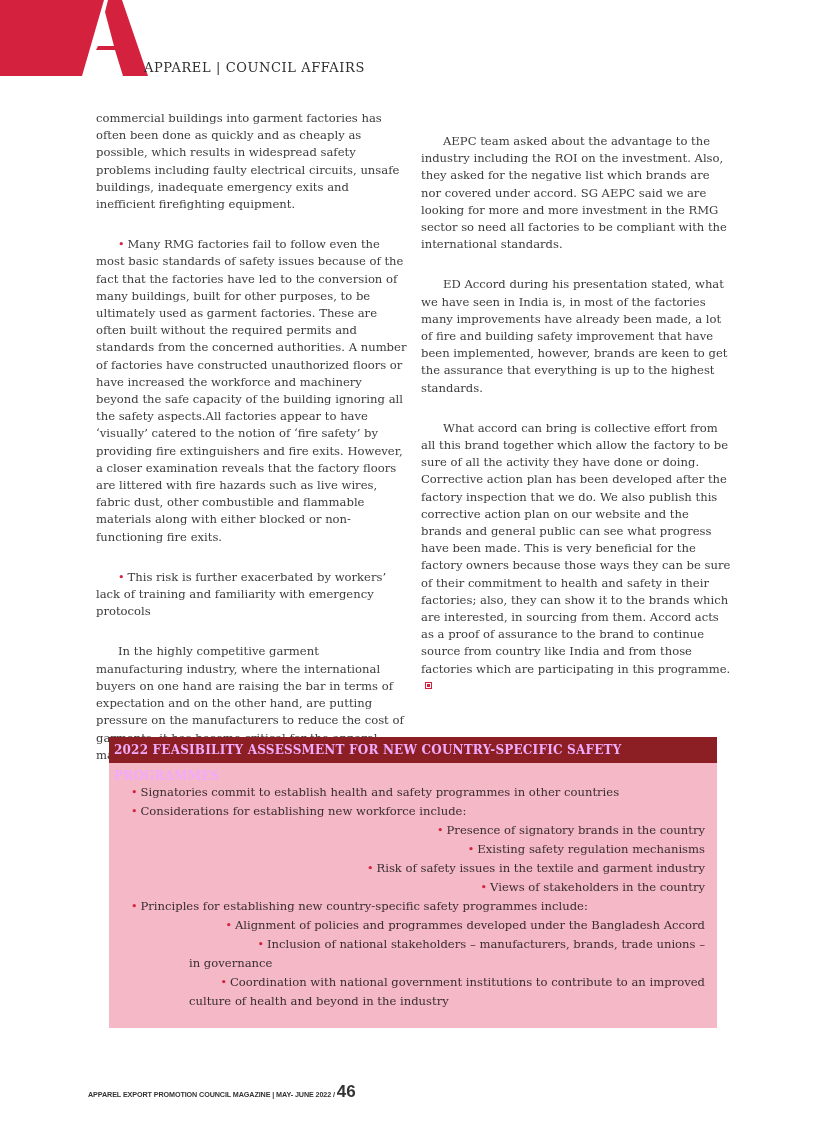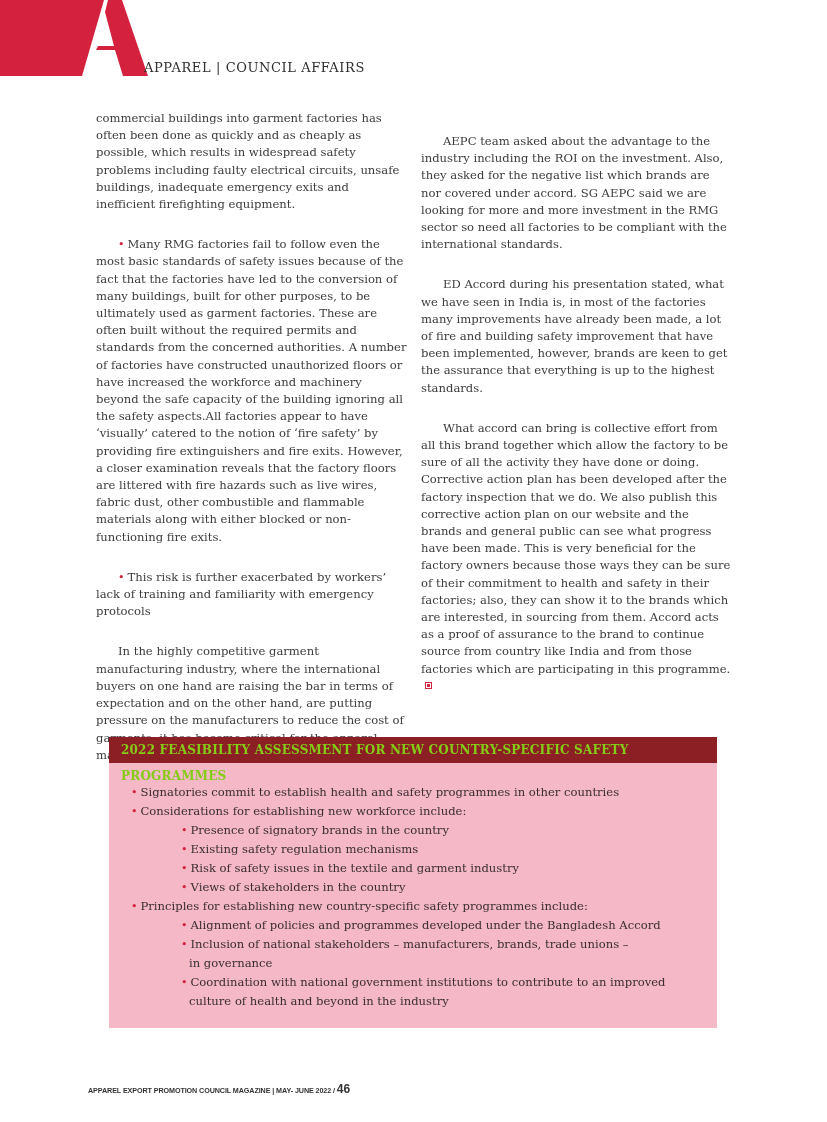--- a/index.html
+++ b/index.html
@@ -13,31 +13,31 @@
   .col-left { left: 96px; }
   .col-right { left: 421px; }
   .col p { margin: 0; }
   .col p.indent { text-indent: 22px; margin-top: 23px; }
   .bullet-dot { color: #d4213d; font-size: 11px; margin-right: 3px; }
   .end-mark { display: inline-block; width: 5px; height: 5px; border: 1.5px solid #d4213d;
          background: #fff; margin-left: 4px; vertical-align: 1px; position: relative; }
   .end-mark::after { content: ""; position: absolute; left: 1px; top: 1px; width: 3px; height: 3px; background:#d4213d; }
   .box { position: absolute; left: 109px; top: 737px; width: 608px; height: 291px;
          background: #f4b8c7; }
-  .box-title { background: #8c1f24; color: #84cc16; font-weight: bold; font-size: 12px;
-         letter-spacing: 0.2px; height: 26px; line-height: 26px; padding-left: 12px;
+  .box-title { background: #8c1f24; color: #f0abfc; font-weight: bold; font-size: 12px;
+         letter-spacing: 0.2px; height: 26px; line-height: 26px; padding-left: 5px;
          font-family: "DejaVu Serif", serif; }
   .box-list { list-style: none; margin: 12px; padding: 8px 0 0 10px; font-size: 11.6px;
          line-height: 19px; color: #3a2d30; }
   .box-list li { position: relative; }
-  .box-list .sub { padding-left: 50px; }
+  .box-list .sub { padding-left: 50px; text-align: right; }
   .box-list .cont { padding-left: 58px; }
   .footer { position: absolute; left: 88px; top: 1082px; font-family: "Liberation Sans", sans-serif;
          font-size: 7.2px; font-weight: bold; color: #333; letter-spacing: -0.1px; }
-  .footer .page { font-size: 12px; font-weight: bold; }
+  .footer .page { font-size: 17px; font-weight: bold; }
 </style>
 </head>
 <body>
 
 <svg class="logo" viewBox="0 0 160 76" width="160" height="76">
   <polygon points="0,0 104,0 82,76 0,76" fill="#d4213d"></polygon>
   <polygon points="108,0 122,0 148,76 123,76 115,50 96,50 98,46 114,46 105,12" fill="#d4213d"></polygon>
 </svg>
 
 <div class="section-header">APPAREL | COUNCIL AFFAIRS</div>

